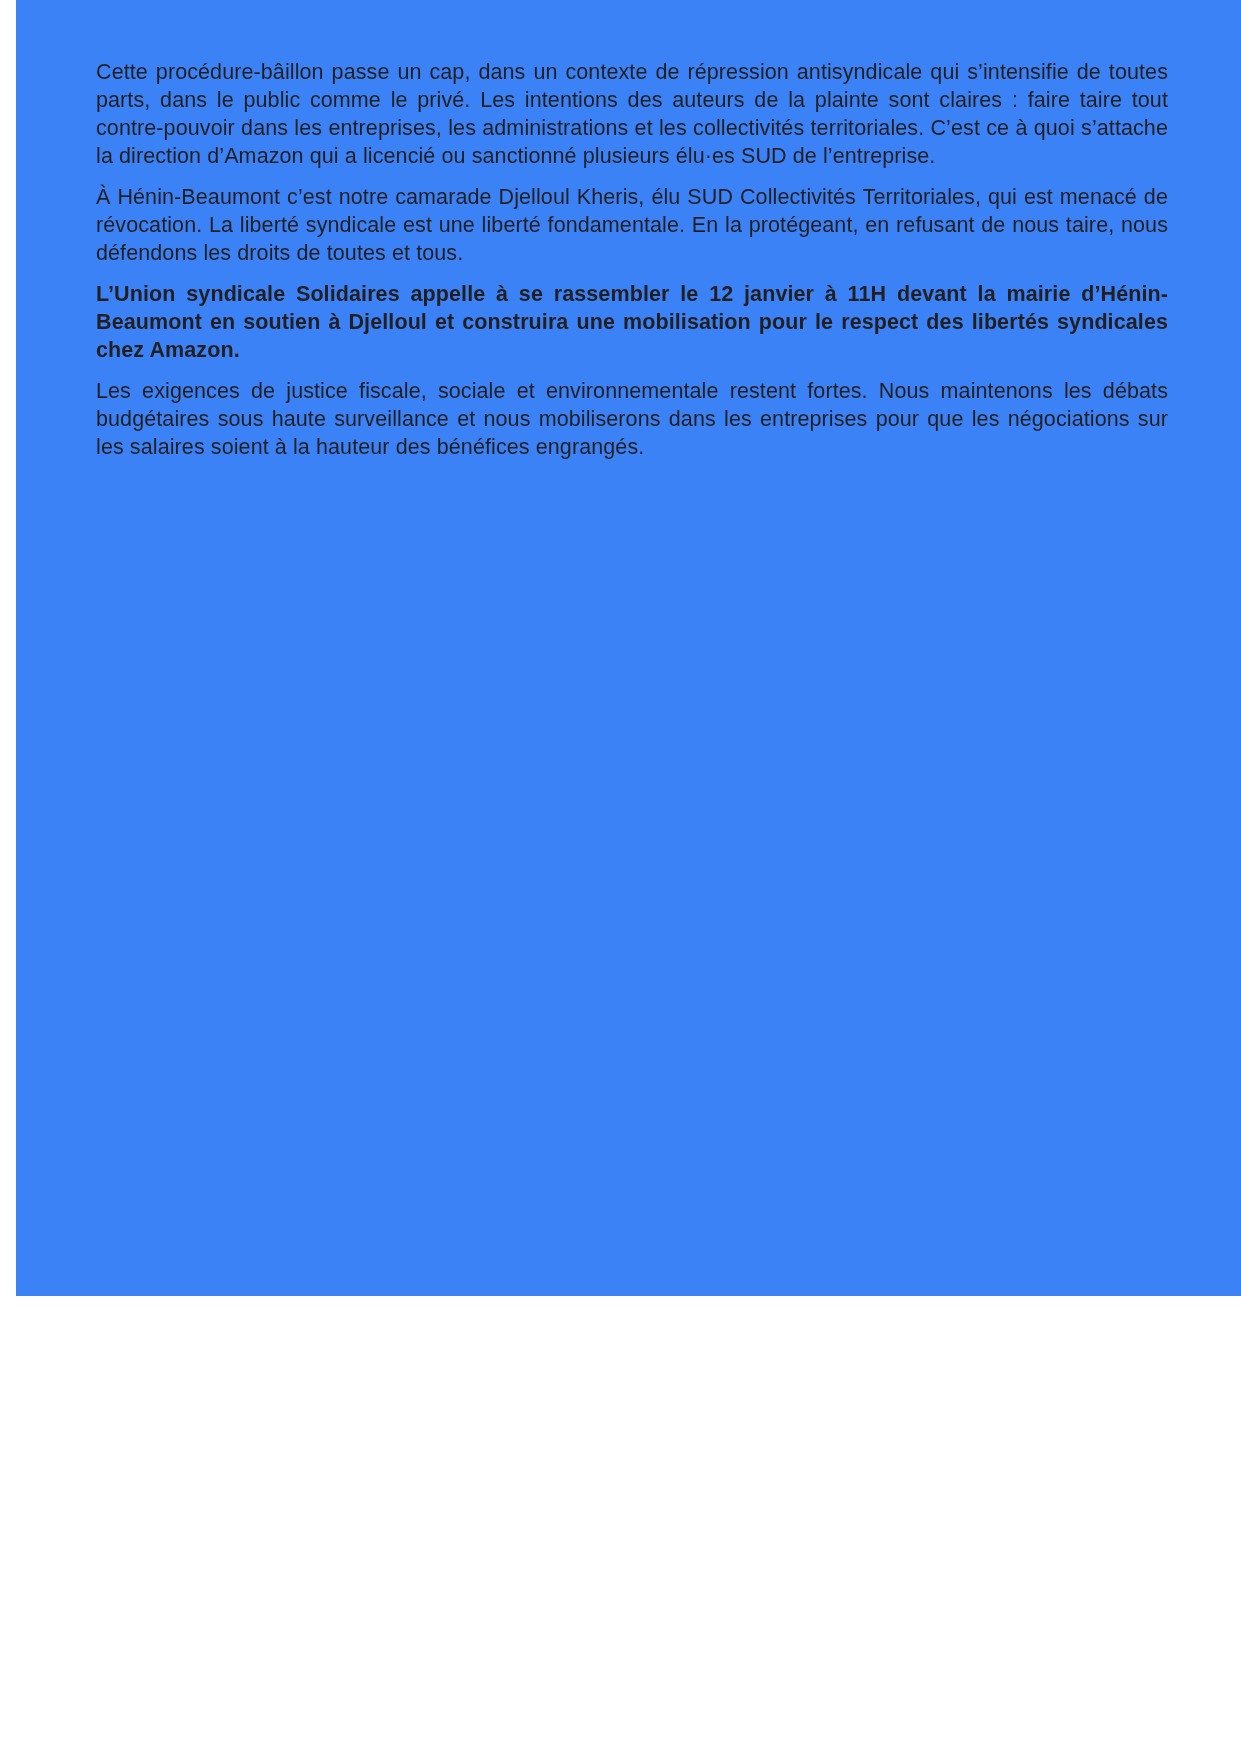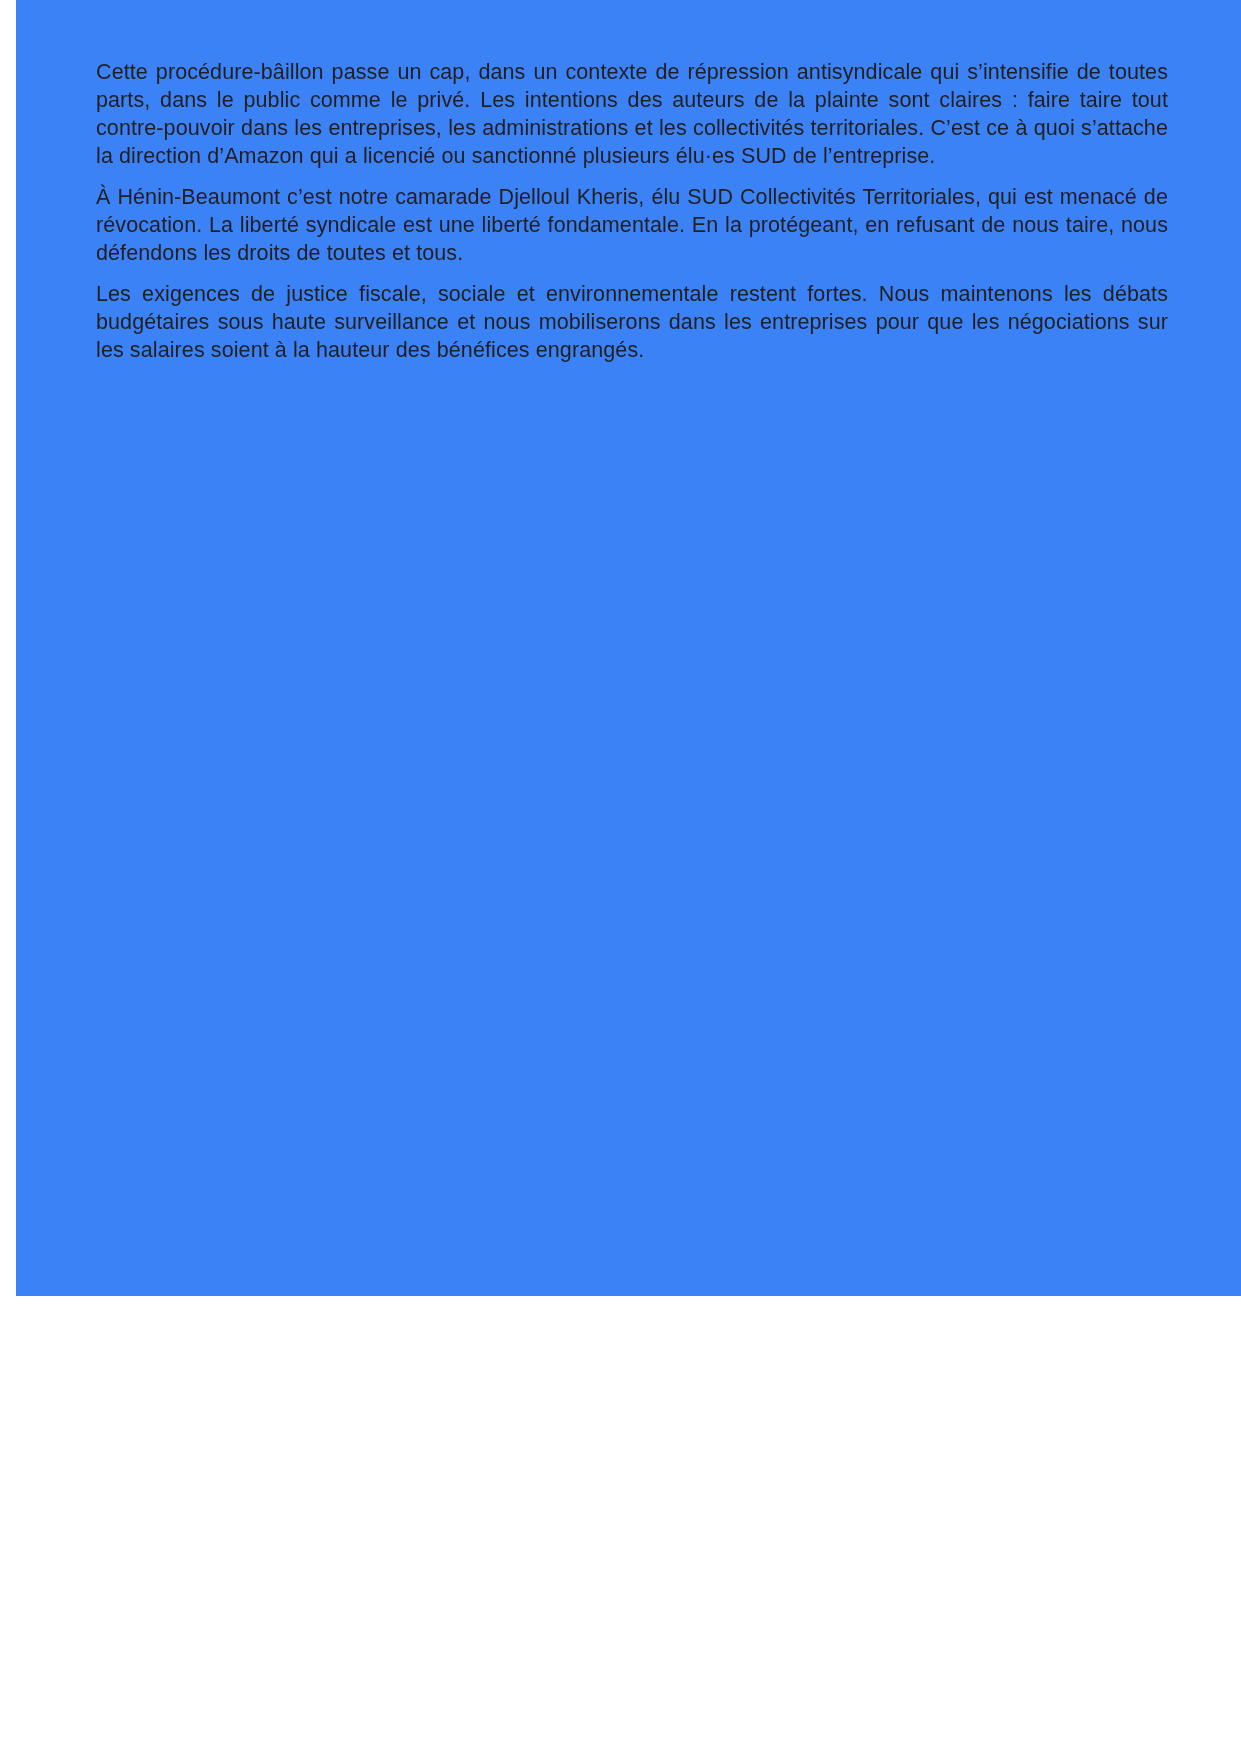--- a/index.html
+++ b/index.html
@@ -40,15 +40,16 @@
     font-weight: bold;
   }
 </style>
 </head>
 <body>
 
 <div class="page">
   <div class="text-block">
     <p>Cette procédure-bâillon passe un cap, dans un contexte de répression antisyndicale qui s’intensifie de toutes parts, dans le public comme le privé. Les intentions des auteurs de la plainte sont claires : faire taire tout contre-pouvoir dans les entreprises, les administrations et les collectivités territoriales. C’est ce à quoi s’attache la direction d’Amazon qui a licencié ou sanctionné plusieurs élu·es SUD de l’entreprise.</p>
     <p>À Hénin-Beaumont c’est notre camarade Djelloul Kheris, élu SUD Collectivités Territoriales, qui est menacé de révocation. La liberté syndicale est une liberté fondamentale. En la protégeant, en refusant de nous taire, nous défendons les droits de toutes et tous.</p>
+    <p class="bold">L’Union syndicale Solidaires appelle à se rassembler le 12 janvier à 11H devant la mairie d’Hénin-Beaumont en soutien à Djelloul et construira une mobilisation pour le respect des libertés syndicales chez Amazon.</p>
     <p>Les exigences de justice fiscale, sociale et environnementale restent fortes. Nous maintenons les débats budgétaires sous haute surveillance et nous mobiliserons dans les entreprises pour que les négociations sur les salaires soient à la hauteur des bénéfices engrangés.</p>
   </div>
 </div>
 
 </body></html>

